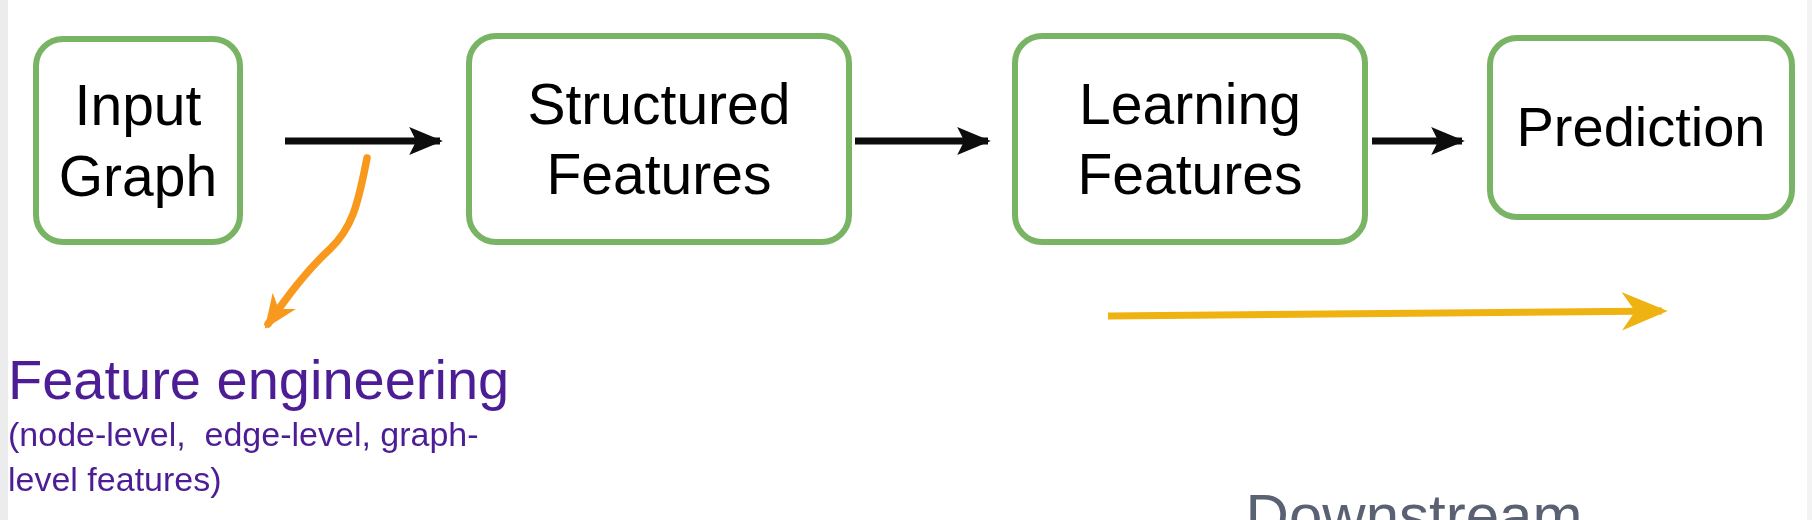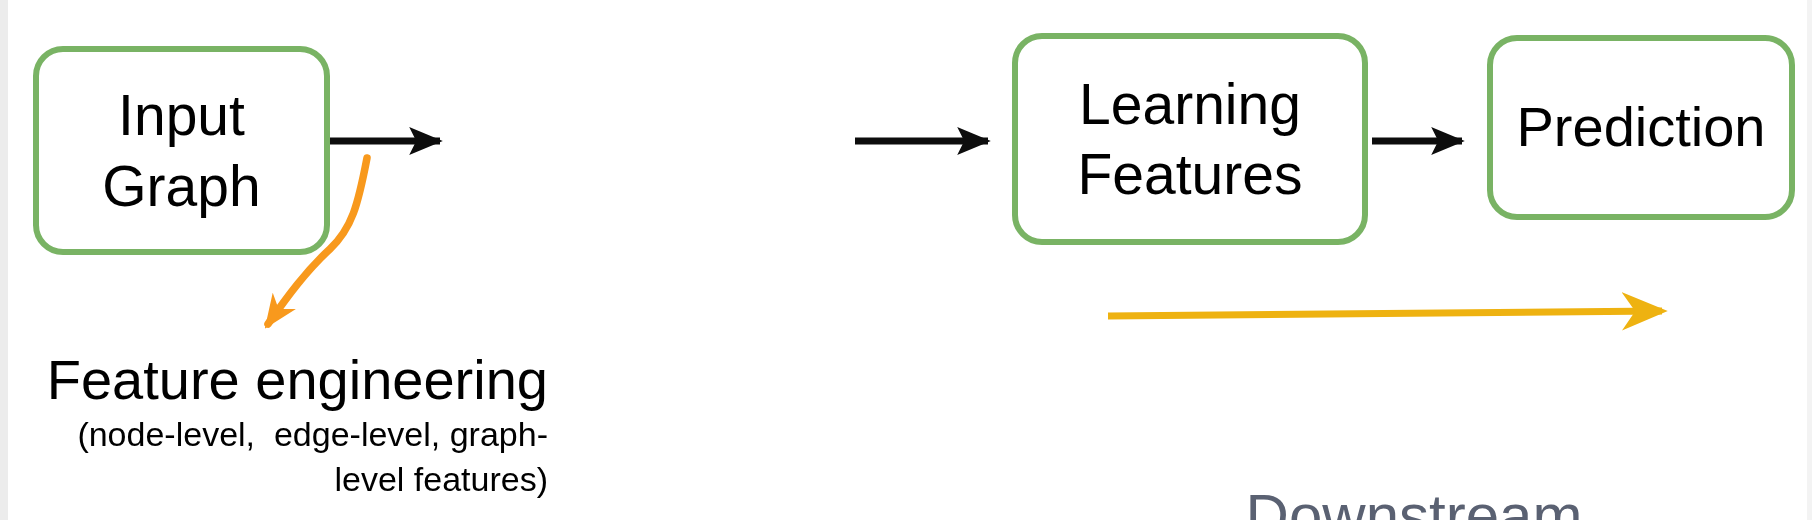--- a/index.html
+++ b/index.html
@@ -35,38 +35,38 @@
     border-radius: 30px;
     display: flex;
     align-items: center;
     justify-content: center;
     text-align: center;
     color: #000000;
     font-size: 57px;
     line-height: 1.23;
     padding: 0 6px;
   }
-  .box-input        { left: 33px;   top: 46px; width: 297px; height: 209px; }
+  .box-input        { left: 33px;   top: 36px; width: 210px; height: 209px; }
   .box-structured   { left: 466px;  top: 33px; width: 386px; height: 212px; }
   .box-learning     { left: 1012px; top: 33px; width: 356px; height: 212px; }
   .box-prediction   { left: 1487px; top: 35px; width: 308px; height: 185px; font-size: 56px; }
   .arrows-layer {
     position: absolute;
     left: 0; top: 0;
     width: 1812px;
     height: 520px;
     pointer-events: none;
   }
   .note-blue {
     position: absolute;
     left: 8px;
     top: 348px;
     width: 540px;
-    text-align: right;
-    color: #000000;
+    text-align: left;
+    color: #4c1d95;
   }
   .note-blue .title {
     font-size: 56px;
     line-height: 64px;
     white-space: pre;
   }
   .note-blue .detail {
     font-size: 34px;
     line-height: 45px;
     white-space: pre;
@@ -112,20 +112,23 @@
 
     <path d="M 367 158 C 358 205 352 228 330 249 C 306 271 287 297 268 324" fill="none" stroke="#f8991d" stroke-width="7.5" stroke-linecap="round" marker-end="url(#orangehead)"></path>
 
     <line x1="1108" y1="316" x2="1662" y2="311" stroke="#eeb211" stroke-width="7" marker-end="url(#yellowhead)"></line>
   </svg>
 
   <div class="pipe-box box-input">
     <span>Input Graph</span>
   </div>
 
+  <div class="pipe-box box-structured">
+    <span>Structured Features</span>
+  </div>
 
   <div class="pipe-box box-learning">
     <span>Learning Features</span>
   </div>
 
   <div class="pipe-box box-prediction">
     <span>Prediction</span>
   </div>
 
   <div class="note-blue">

